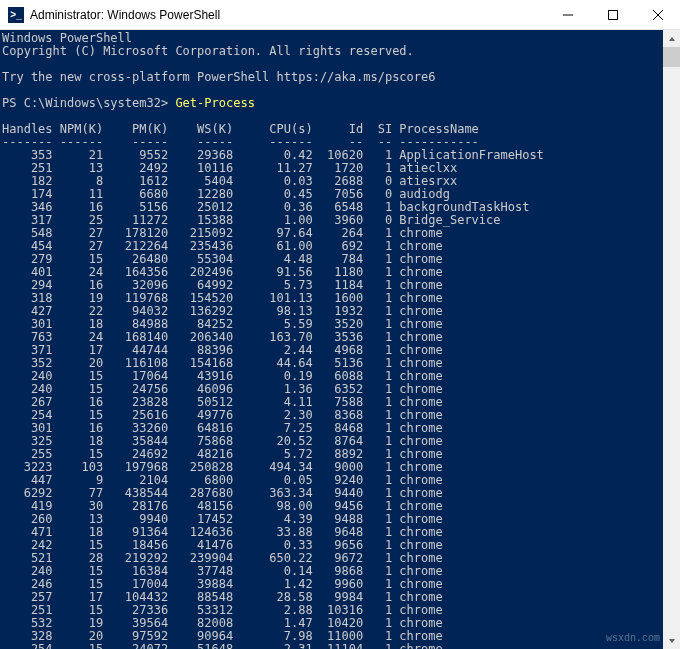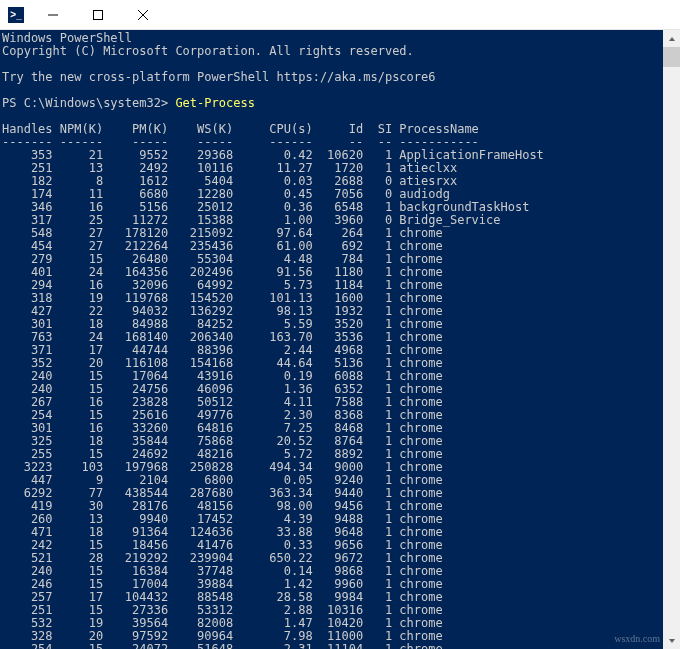--- a/index.html
+++ b/index.html
@@ -83,32 +83,33 @@
     position: absolute;
     left: 0; right: 0;
     top: 0; height: 20px;
     background: #cdcdcd;
   }
   .cmd { color: #ffff66; }
   .watermark {
     position: absolute;
     right: 20px;
     bottom: 4px;
-    font-family: Liberation Serif, serif;
+    font-family: Liberation Mono, monospace;
     font-size: 10px;
     color: rgba(255,255,255,0.35);
   }
 </style>
 </head>
 <body>
 
 <div class="titlebar">
   <div class="icon">
       <span class="icon-inner">&gt;_</span>
     </div>
+  <div class="title">Administrator: Windows PowerShell</div>
   <div class="win-controls">
     <div class="win-btn">
       <svg viewBox="0 0 10 10">
           <line x1="0" y1="5" x2="10" y2="5"></line>
         </svg>
     </div>
     <div class="win-btn">
       <svg viewBox="0 0 10 10">
           <rect x="0.5" y="0.5" width="9" height="9"></rect>
         </svg>

